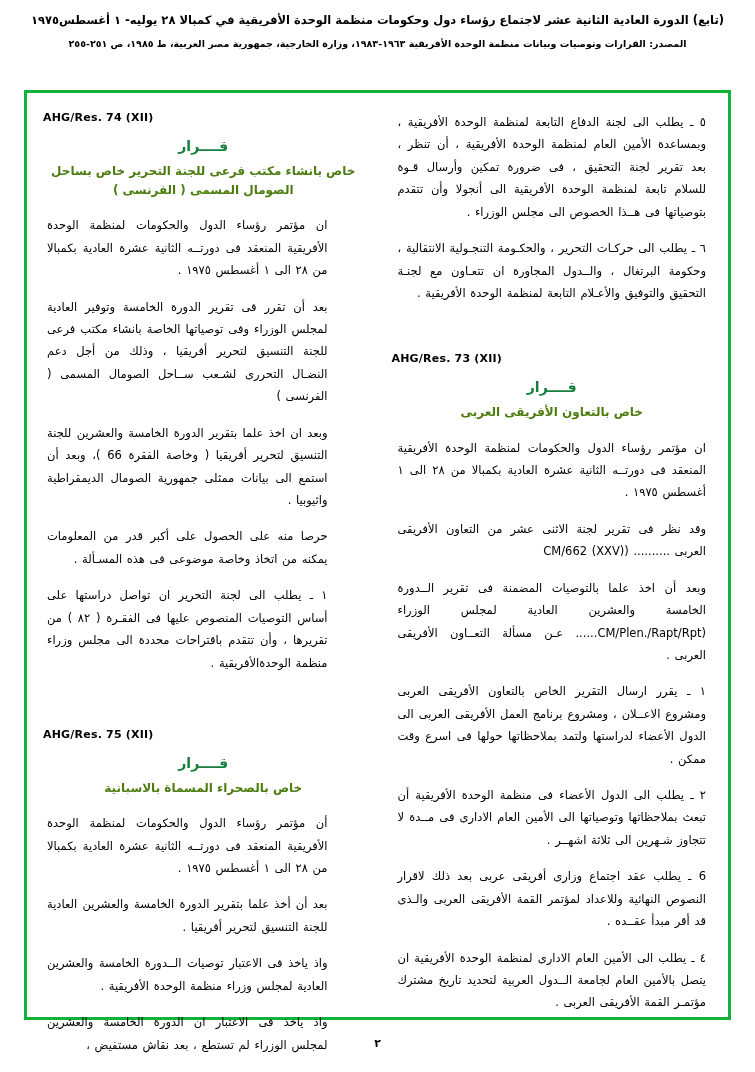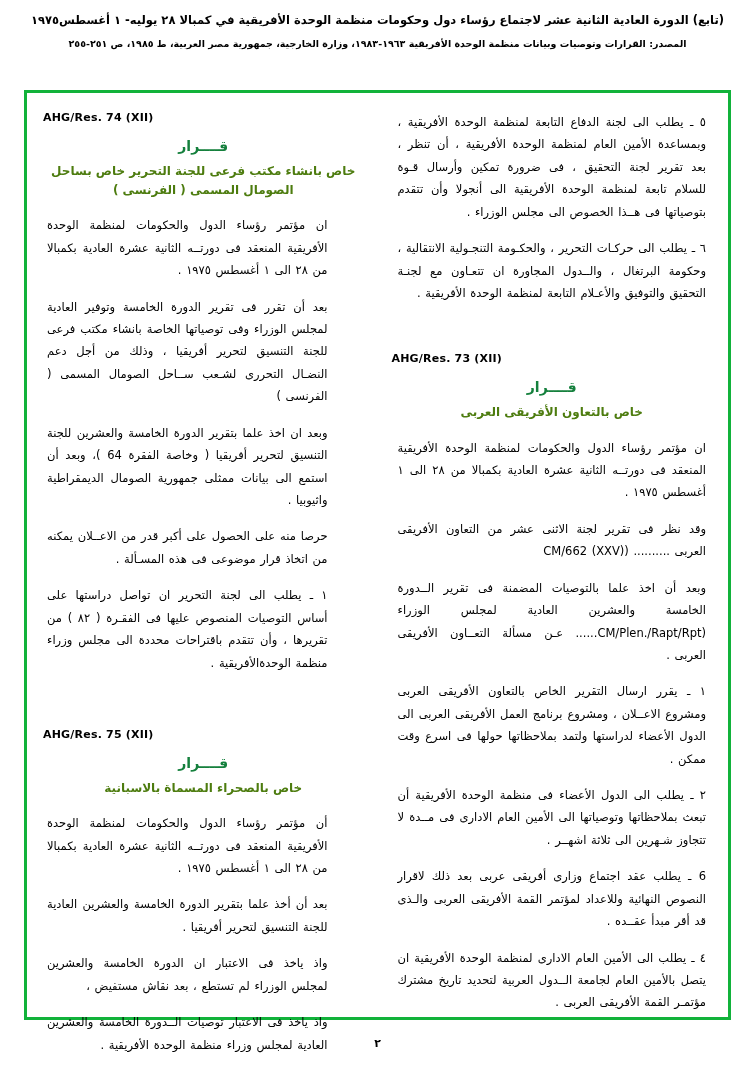--- a/index.html
+++ b/index.html
@@ -143,30 +143,30 @@
         <p class="para">6 ـ يطلب عقد اجتماع وزارى أفريقى عربى بعد ذلك لاقرار النصوص النهائية وللاعداد لمؤتمر القمة الأفريقى العربى والـذى قد أقر مبدأ عقــده .</p>
         <p class="para">٤ ـ يطلب الى الأمين العام الادارى لمنظمة الوحدة الأفريقية ان يتصل بالأمين العام لجامعة الــدول العربية لتحديد تاريخ مشترك مؤتمـر القمة الأفريقى العربى .</p>
       </div>
 
       <div class="col col-left">
         <div class="res-id">AHG/Res. 74  (XII)</div>
         <div class="kw">قــــرار</div>
         <div class="kw-sub">خاص بانشاء مكتب فرعى للجنة التحرير خاص بساحل الصومال المسمى ( الفرنسى )</div>
         <p class="para">ان مؤتمر رؤساء الدول والحكومات لمنظمة الوحدة الأفريقية المنعقد فى دورتــه الثانية عشرة العادية بكمبالا من ٢٨ الى ١ أغسطس ١٩٧٥ .</p>
         <p class="para">بعد أن تقرر فى تقرير الدورة الخامسة وتوفير العادية لمجلس الوزراء وفى توصياتها الخاصة بانشاء مكتب فرعى للجنة التنسيق لتحرير أفريقيا ، وذلك من أجل دعم النضـال التحررى لشـعب ســاحل الصومال المسمى ( الفرنسى )</p>
-        <p class="para">وبعد ان اخذ علما بتقرير الدورة الخامسة والعشرين للجنة التنسيق لتحرير أفريقيا ( وخاصة الفقرة 64 )، وبعد أن استمع الى بيانات ممثلى جمهورية الصومال الديمقراطية واثيوبيا .</p>
-        <p class="para">حرصا منه على الحصول على أكبر قدر من الاعــلان يمكنه من اتخاذ قرار موضوعى فى هذه المسـألة .</p>
+        <p class="para">وبعد ان اخذ علما بتقرير الدورة الخامسة والعشرين للجنة التنسيق لتحرير أفريقيا ( وخاصة الفقرة 66 )، وبعد أن استمع الى بيانات ممثلى جمهورية الصومال الديمقراطية واثيوبيا .</p>
+        <p class="para">حرصا منه على الحصول على أكبر قدر من المعلومات يمكنه من اتخاذ وخاصة موضوعى فى هذه المسـألة .</p>
         <p class="para">١ ـ يطلب الى لجنة التحرير ان تواصل دراستها على أساس التوصيات المنصوص عليها فى الفقـرة ( ٨٢ ) من تقريرها ، وأن تتقدم باقتراحات محددة الى مجلس وزراء منظمة الوحدةالأفريقية .</p>
         <div class="spacer-xl"></div>
         <div class="res-id">AHG/Res. 75  (XII)</div>
         <div class="kw">قــــرار</div>
         <div class="kw-sub">خاص بالصحراء المسماة بالاسبانية</div>
         <p class="para">أن مؤتمر رؤساء الدول والحكومات لمنظمة الوحدة الأفريقية المنعقد فى دورتــه الثانية عشرة العادية بكمبالا من ٢٨ الى ١ أغسطس ١٩٧٥ .</p>
         <p class="para">بعد أن أخذ علما بتقرير الدورة الخامسة والعشرين العادية للجنة التنسيق لتحرير أفريقيا .</p>
+        <p class="para">واذ ياخذ فى الاعتبار توصيات الــدورة الخامسة والعشرين العادية لمجلس وزراء منظمة الوحدة الأفريقية .</p>
         <p class="para">واذ ياخذ فى الاعتبار ان الدورة الخامسة والعشرين لمجلس الوزراء لم تستطع ، بعد نقاش مستفيض ،</p>
-        <p class="para">واذ ياخذ فى الاعتبار توصيات الــدورة الخامسة والعشرين العادية لمجلس وزراء منظمة الوحدة الأفريقية .</p>
       </div>
 
     </div>
   </div>
 
   <div class="page-num">٢</div>
 </div>
 
 </body></html>

